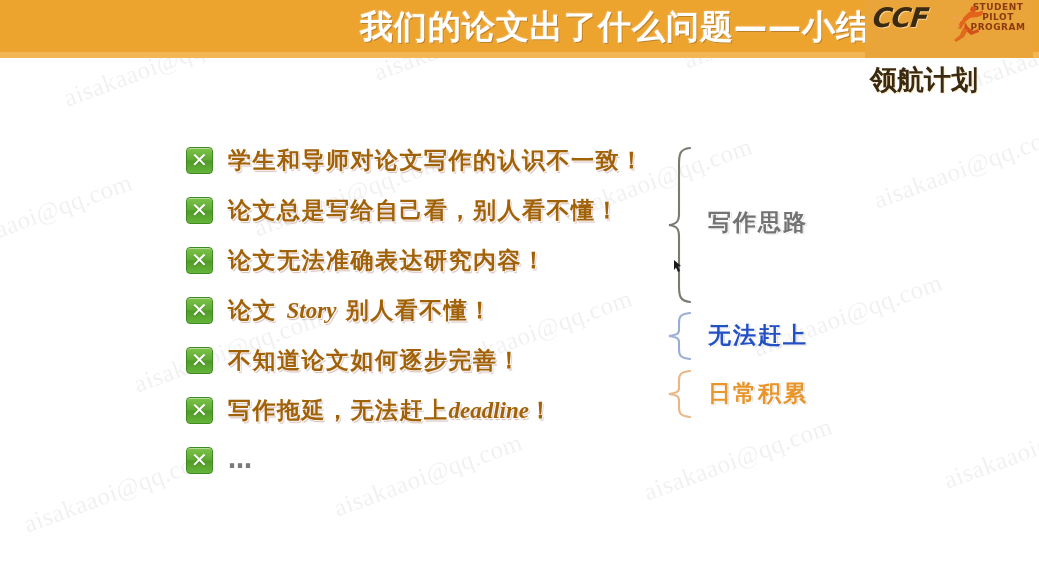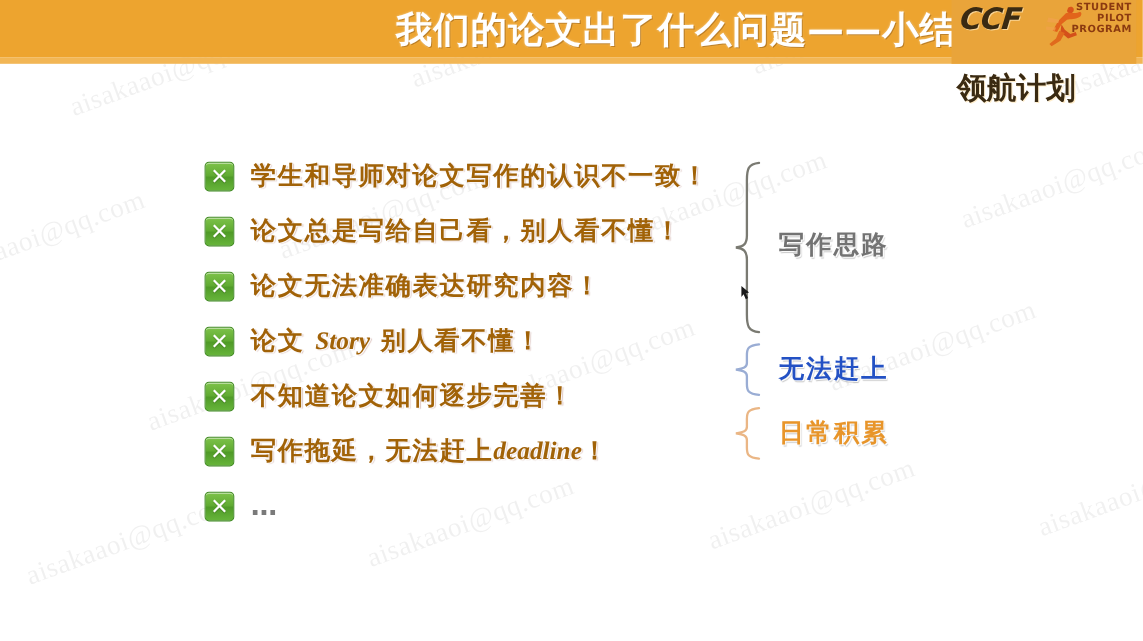--- a/index.html
+++ b/index.html
@@ -110,21 +110,21 @@
     letter-spacing: 0px;
     font-family: "DejaVu Sans", sans-serif;
     text-shadow: 1px 1px 0 rgba(255,230,180,.7);
     margin-top: 36px;
   }
   .logo-en {
     position: absolute;
     right: 4px;
     top: 2px;
     width: 62px;
-    text-align: right;
+    text-align: center;
     font-size: 9px;
     line-height: 10px;
     font-weight: bold;
     color: #8b3a10;
     letter-spacing: 0.5px;
     font-family: "DejaVu Sans", sans-serif;
   }
   .logo-runner {
     position: absolute;
     left: 86px;

